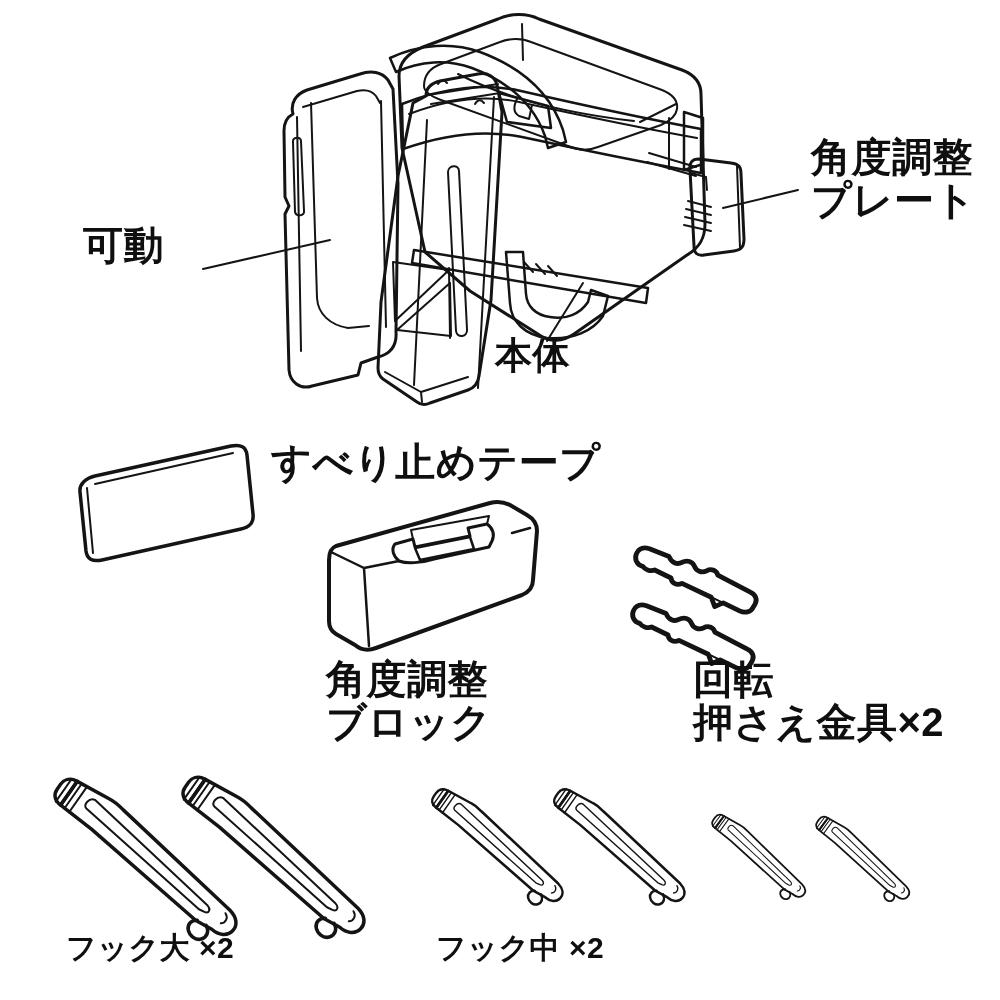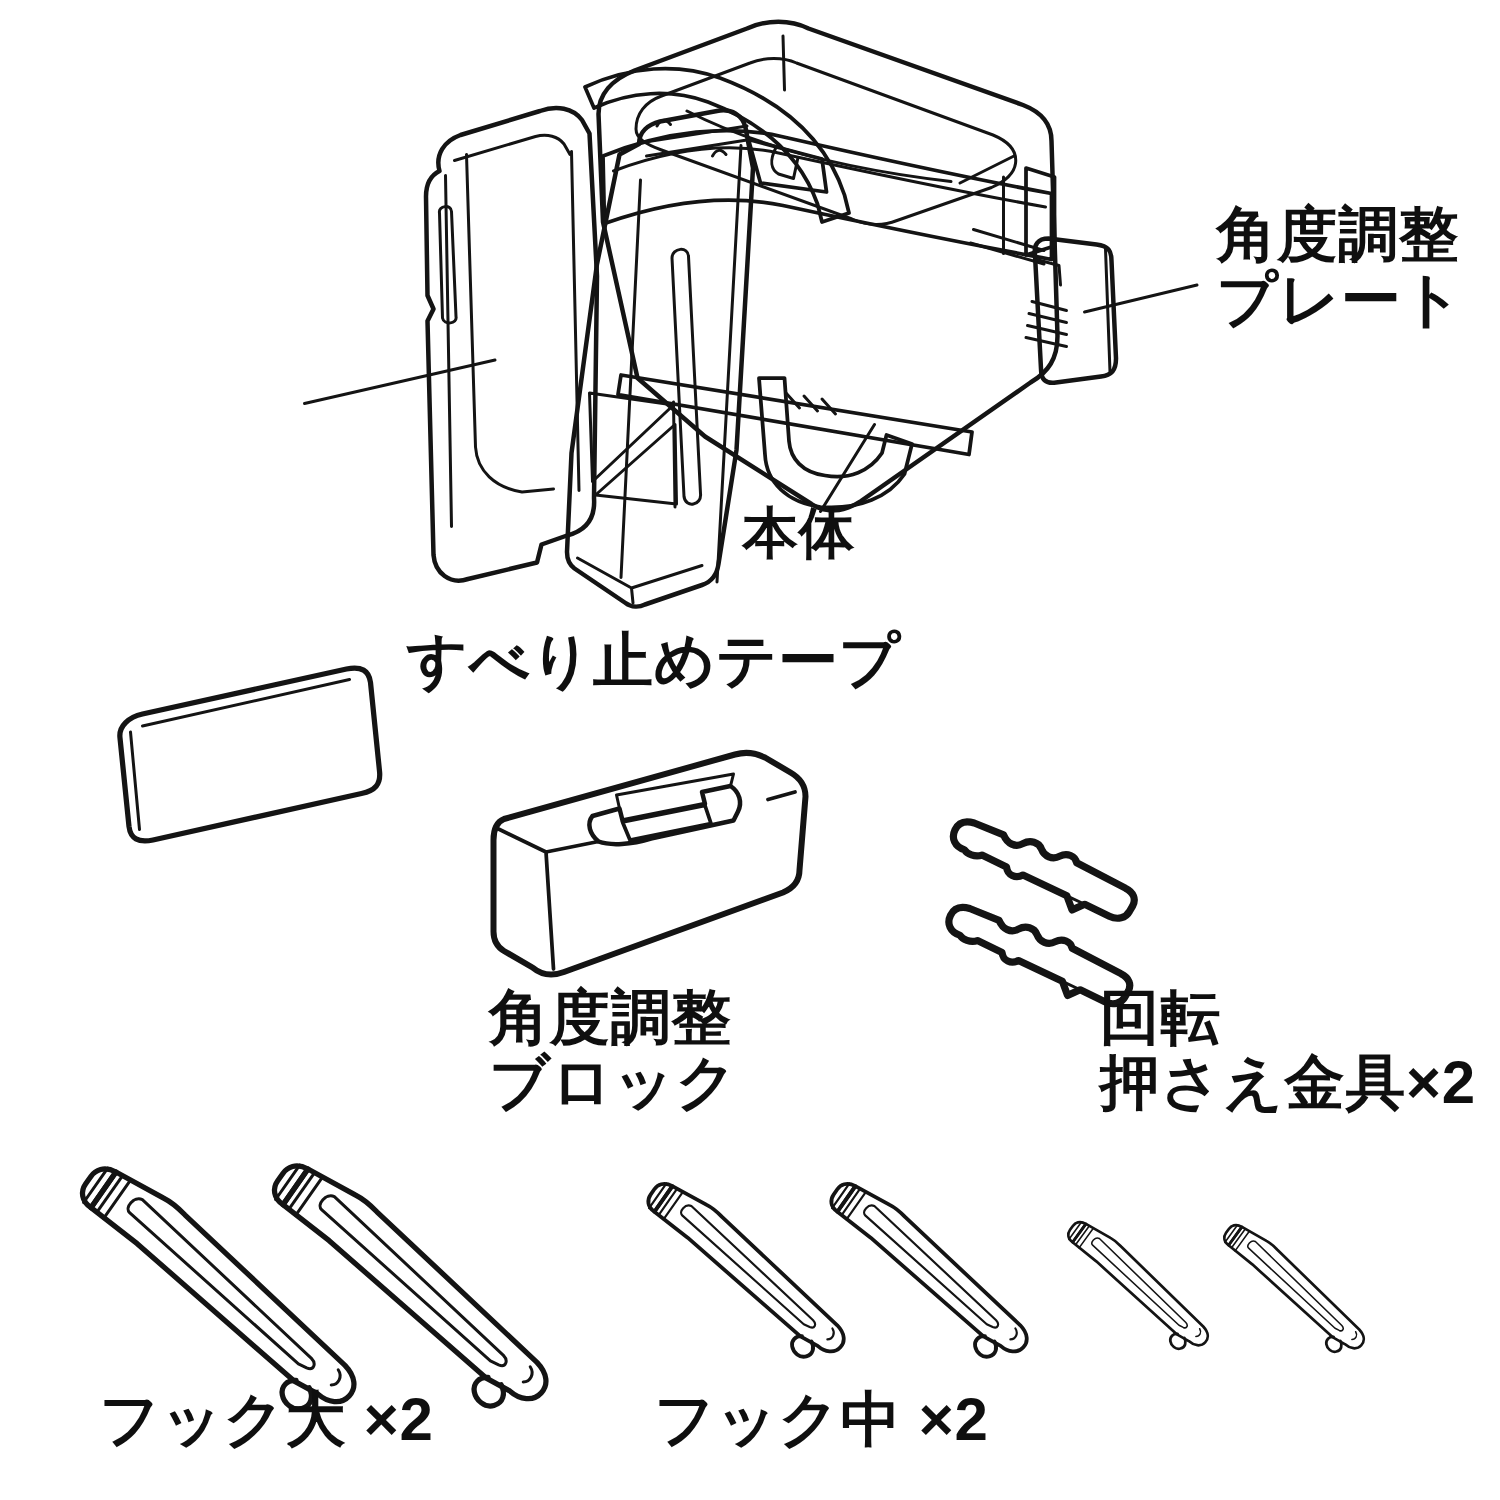--- a/index.html
+++ b/index.html
@@ -10,21 +10,21 @@
   .art path,.art line,.art circle,.art ellipse,.art polyline{
     stroke:#141414;fill:none;stroke-linecap:round;stroke-linejoin:round;}
   .f{fill:#ffffff;}
   .fd{fill:#141414;stroke:none !important;}
   .w2{stroke-width:2;} .w25{stroke-width:2.5;} .w3{stroke-width:3;}
   .w35{stroke-width:3.5;} .w4{stroke-width:4;} .w45{stroke-width:4.8;}
   
   .label{position:absolute;font-weight:600;font-size:40px;line-height:43px;
          white-space:nowrap;letter-spacing:0.5px;}
   .label.big{font-size:37px;}
-  .label.hk{font-size:40px;}
+  .label.hk{font-size:30px;}
 </style>
 </head>
 <body>
 
 <div class="stage">
 
   <svg class="art" width="1000" height="1000" viewBox="0 0 1000 1000">
 
     <defs>
 
@@ -139,37 +139,38 @@
       <use href="#hook" transform="translate(443,802) rotate(35) scale(0.72)"></use>
       <use href="#hook" transform="translate(565,802) rotate(35) scale(0.72)"></use>
     </g>
     <g>
       <use href="#hook" transform="translate(720,824) rotate(36) scale(0.52)"></use>
       <use href="#hook" transform="translate(824,826) rotate(36) scale(0.52)"></use>
     </g>
   </svg>
 
   <div class="label" style="left:83px;top:224px">
+    <div>可動</div>
   </div>
 
   <div class="label" style="left:811px;top:136px">
     <div>角度調整</div>
     <div>プレート</div>
   </div>
 
   <div class="label big" style="left:495px;top:334px">本体</div>
 
-  <div class="label" style="left:271px;top:420px">すべり止めテープ</div>
+  <div class="label" style="left:271px;top:441px">すべり止めテープ</div>
 
   <div class="label" style="left:326px;top:658px">
     <div>角度調整</div>
     <div>ブロック</div>
   </div>
 
-  <div class="label" style="left:733px;top:658px">
+  <div class="label" style="left:693px;top:658px">
     <div>回転</div>
     <div>押さえ金具×2</div>
   </div>
 
   <div class="label hk" style="left:66px;top:926px">フック大 ×2</div>
 
   <div class="label hk" style="left:436px;top:926px">フック中 ×2</div>
 
 
 </div>

